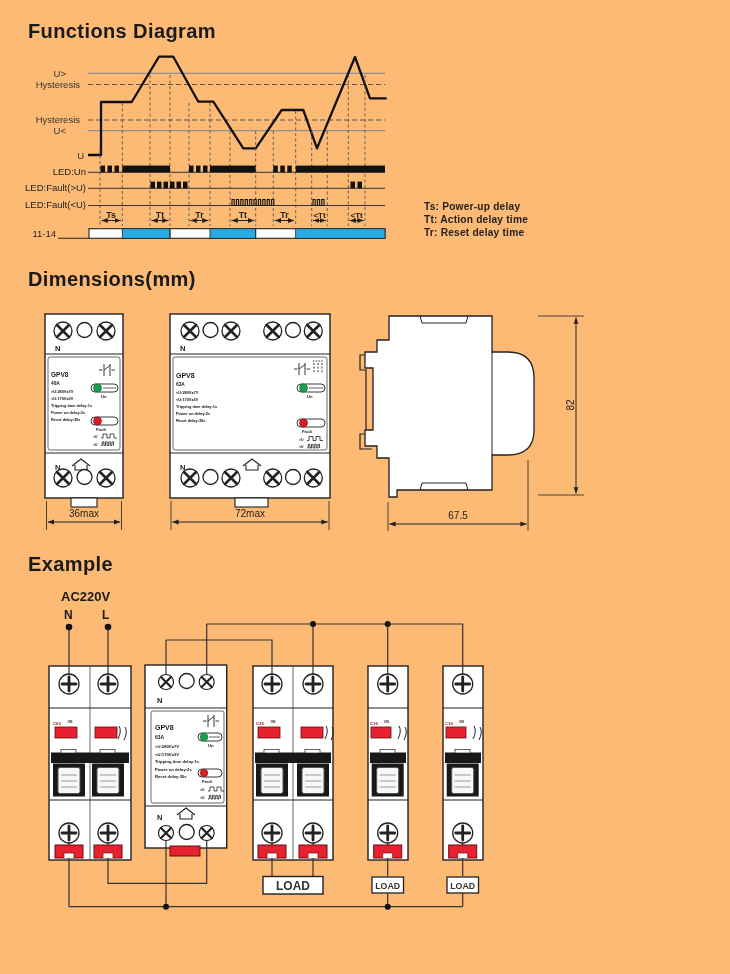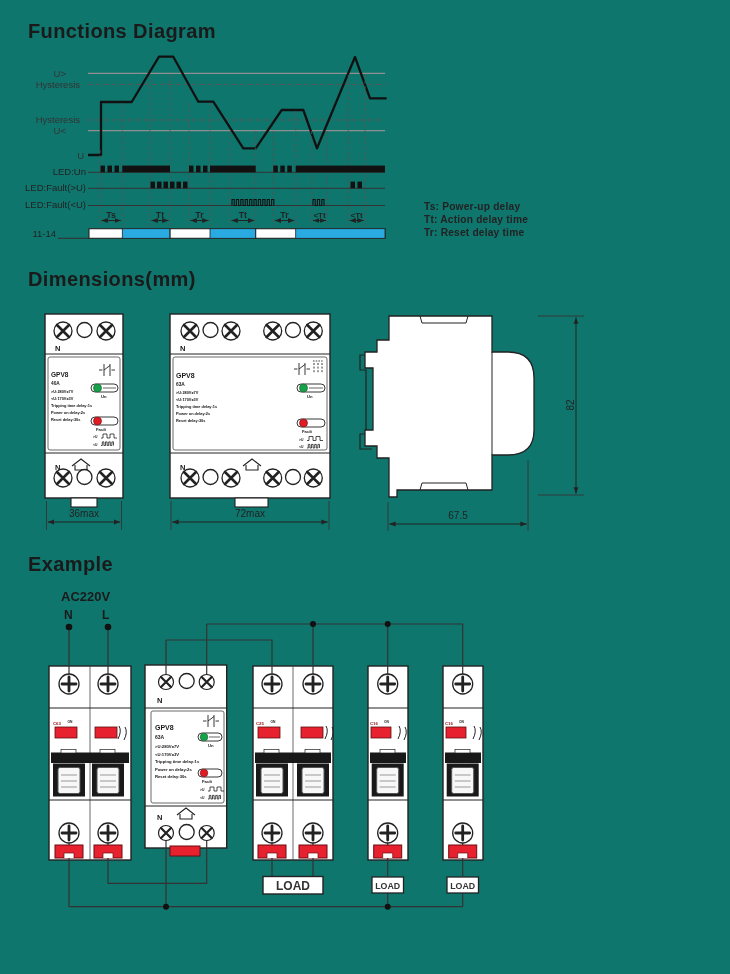--- a/index.html
+++ b/index.html
@@ -1,16 +1,16 @@
 <!DOCTYPE html>
 <html><head>
 <meta charset="utf-8">
 <style>
   html,body{margin:0;padding:0;background:#ffffff;}
-  .page{position:relative;width:730px;height:974px;background:#0f766e;overflow:hidden;}
+  .page{position:relative;width:730px;height:974px;background:#fdba74;overflow:hidden;}
   svg{position:absolute;left:0;top:0;}
   svg text{font-family:"Liberation Sans","DejaVu Sans",sans-serif;fill:#1a1a1a;}
   .h1{font-size:20px;font-weight:bold;letter-spacing:.4px;}
   .lvl{font-size:9.5px;fill:#333;}
   .rowlab{font-size:9.5px;fill:#222;}
   .mk{font-size:8.8px;font-weight:bold;fill:#222;}
   .mks{font-size:8px;font-weight:bold;fill:#222;}
   .leg{font-size:10.2px;font-weight:bold;fill:#222;letter-spacing:.2px;}
   .dnl{font-size:10px;fill:#222;}
   .nlab{font-size:7.5px;font-weight:bold;}

